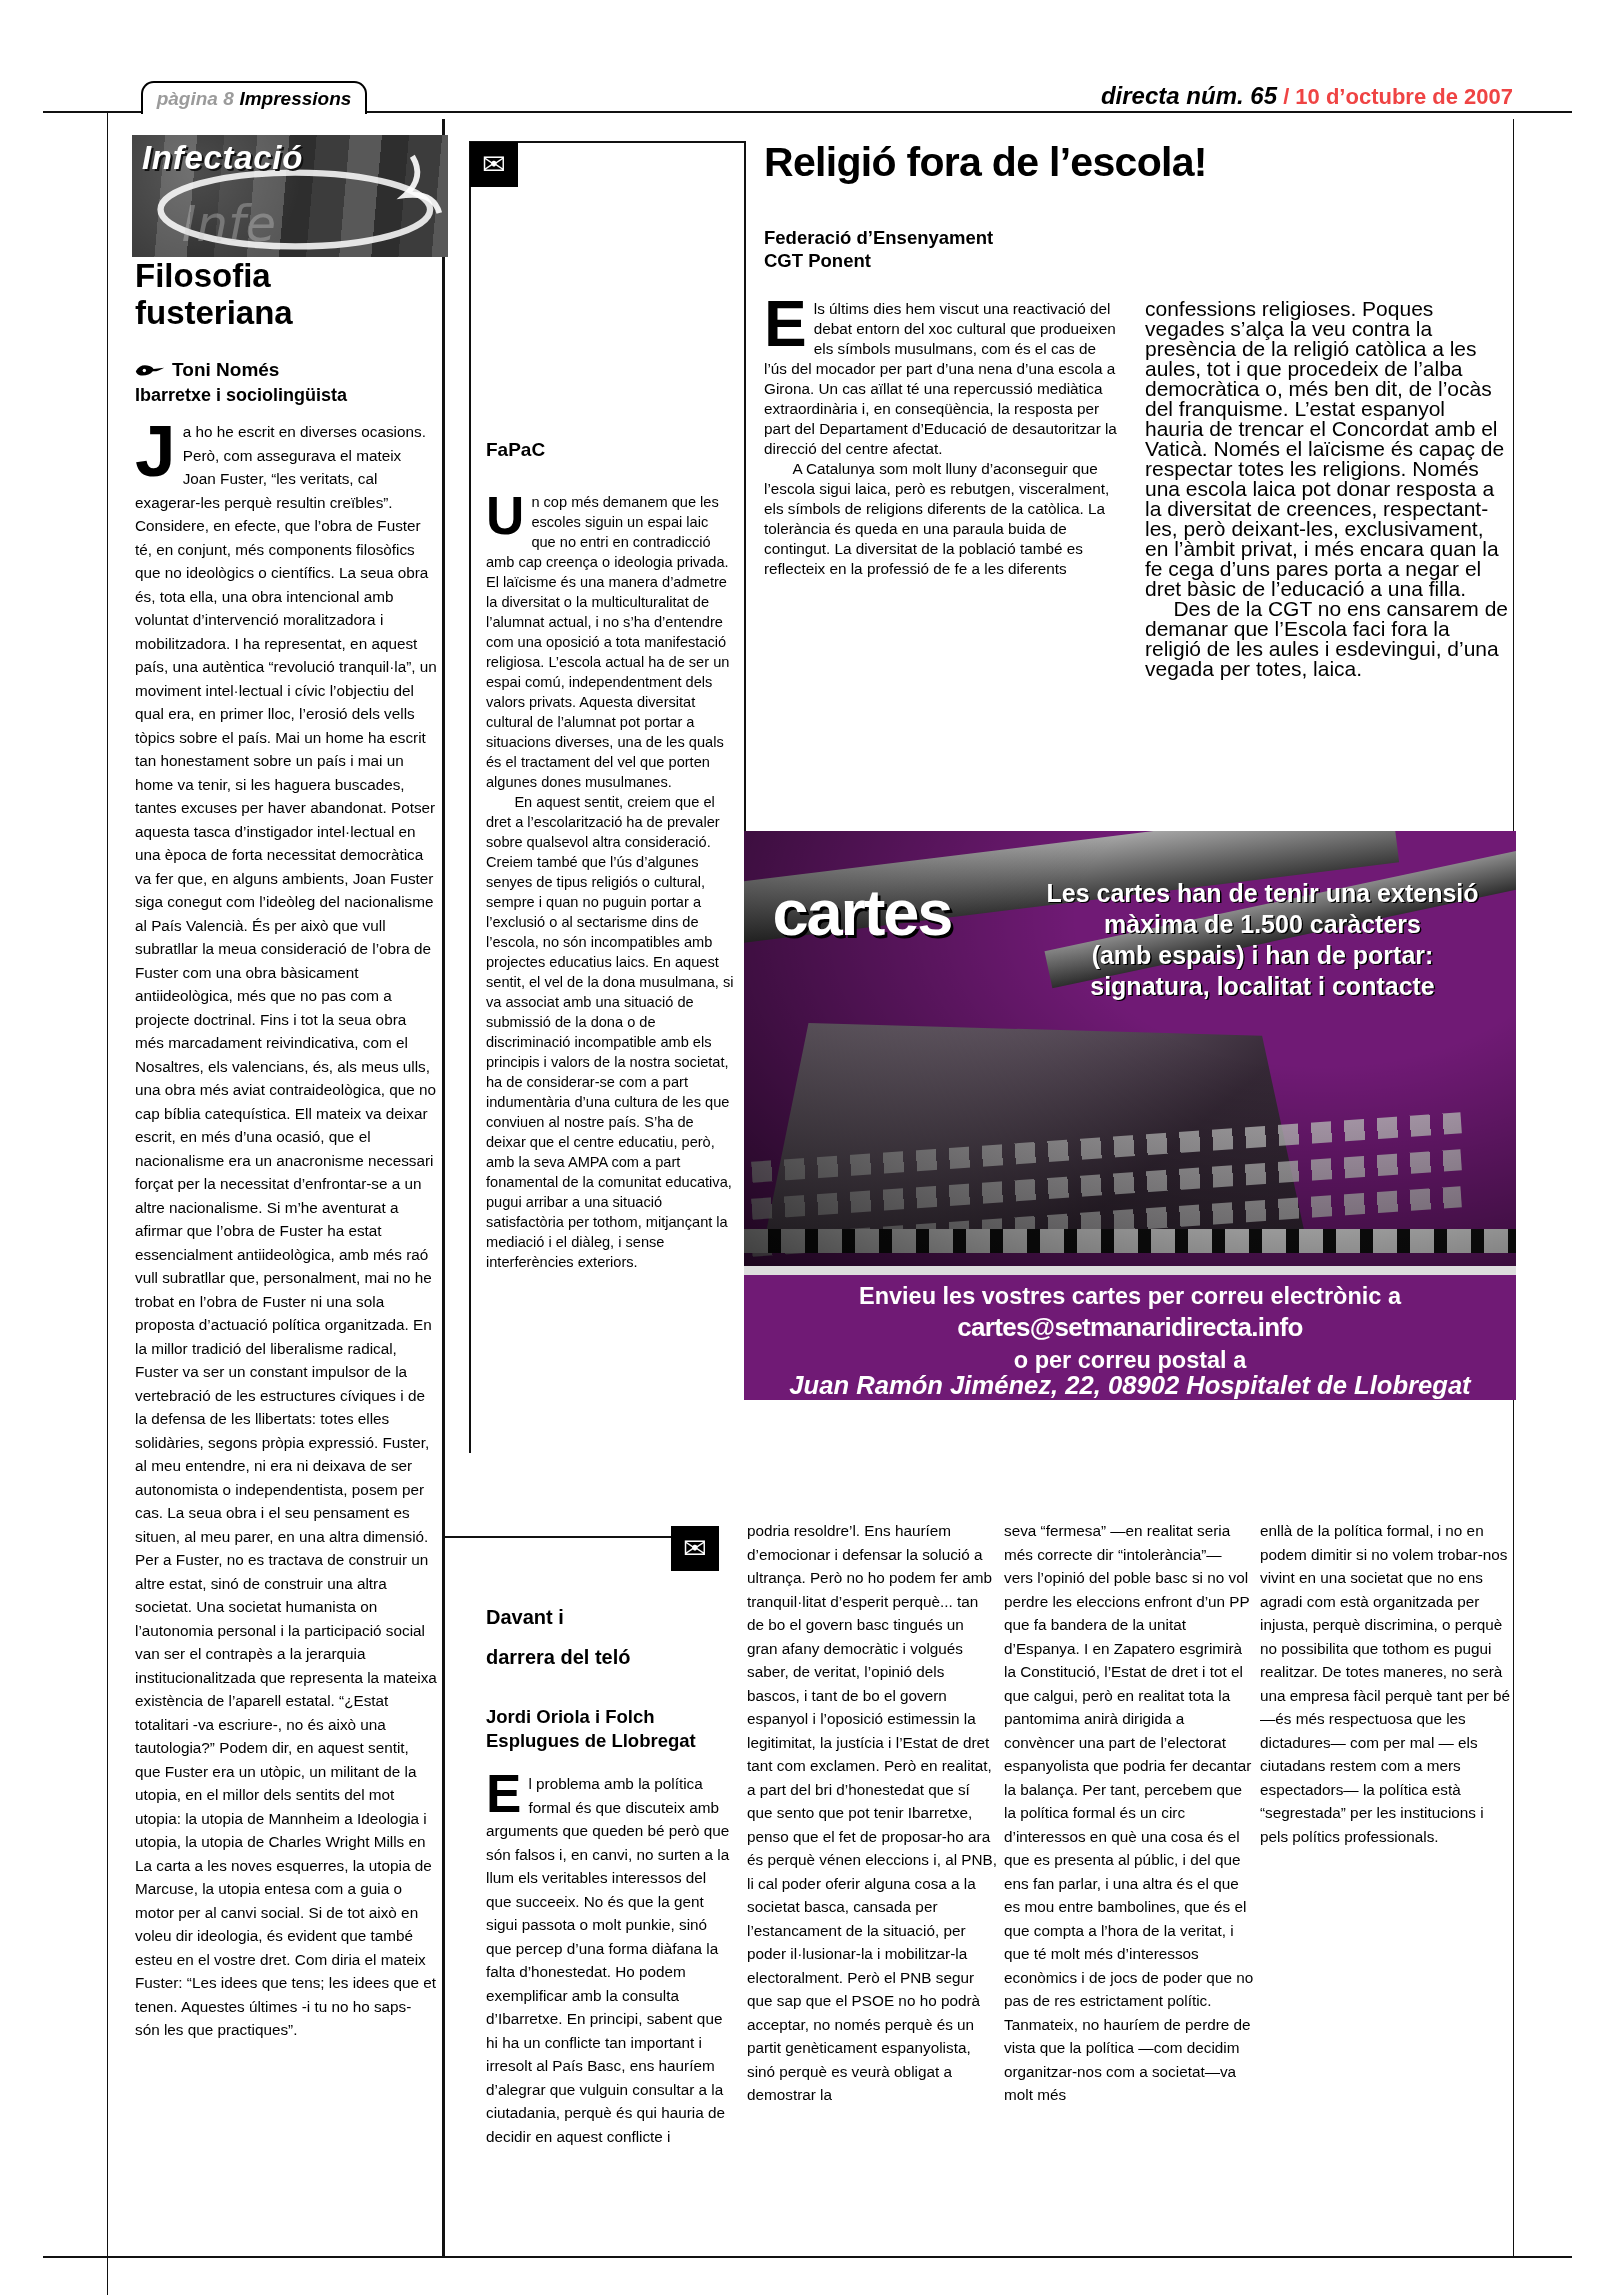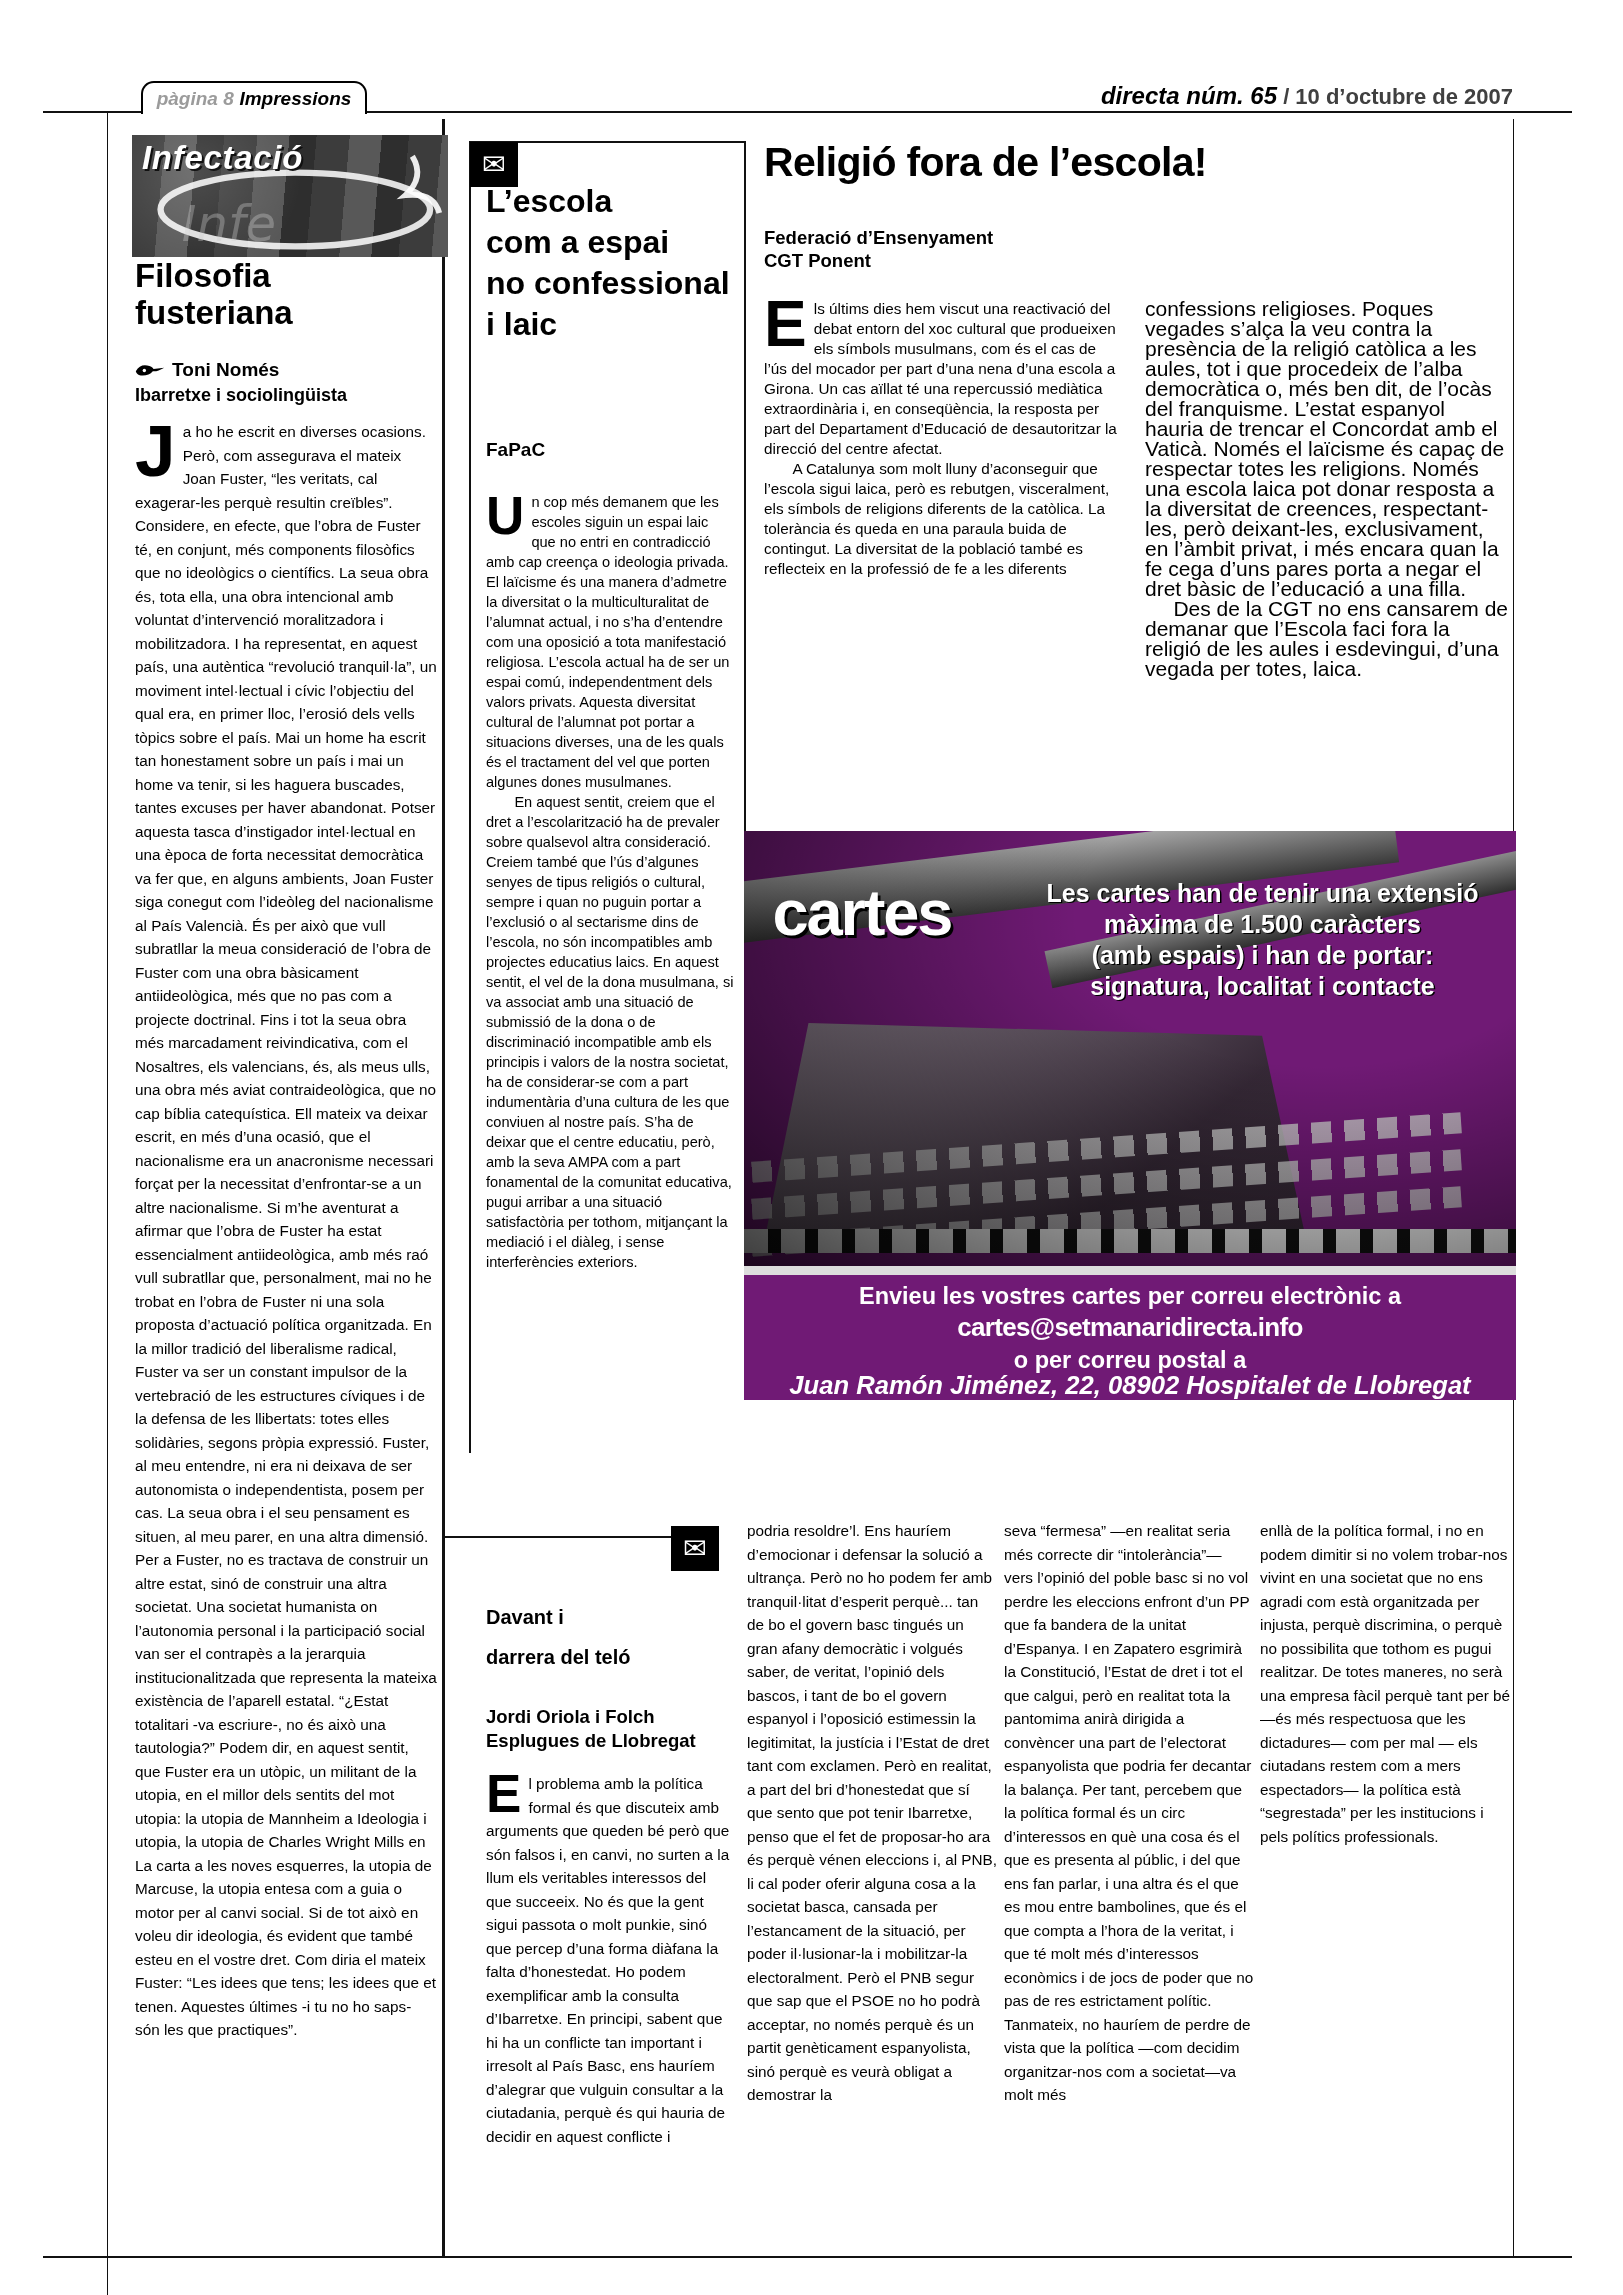--- a/index.html
+++ b/index.html
@@ -8,21 +8,21 @@
   .abs{position:absolute;}
   .preline{white-space:pre-line;}
   .rule{background:#111;}
   
   .tab{left:141px;top:81px;width:222px;height:31px;border:2.1px solid #000;border-bottom:none;
        border-radius:12.8px 12.8px 0 0;display:flex;align-items:center;justify-content:center;gap:5.7px;
        font-style:italic;font-weight:bold;font-size:19px;background:#fff;}
   .tab .muted{color:#9b9b9b;}
   .masthead{left:853px;top:82px;width:660px;text-align:right;font-weight:bold;font-size:22px;}
   .masthead .brand{font-style:italic;font-size:24px;}
-  .masthead .muted{color:#404040;}
+  .masthead .muted{color:#ef4444;}
   
   .infect{left:132px;top:135px;width:316px;height:122px;overflow:hidden;color:#fff;
      background:
        radial-gradient(circle at 20% 30%, rgba(255,255,255,.15), transparent 40%),
        repeating-linear-gradient(95deg,#3c3c3c 0 33px,#585858 33px 65px,#2e2e2e 65px 92px),
        #444;}
   .infect-word{position:absolute;left:10px;top:4.3px;font-weight:bold;font-style:italic;font-size:33px;
      letter-spacing:0.7px;text-shadow:2.1px 2.1px 0 #111;}
   
   .h-filosofia{left:135px;top:257px;width:306px;font-weight:bold;font-size:33px;line-height:37px;}
@@ -114,24 +114,20 @@
   <div class="abs body col-filosofia">
     <span class="dropcap dc-j">J</span><span>a ho he escrit en diverses ocasions. Però, com assegurava el mateix Joan Fuster, “les veritats, cal exagerar-les perquè resultin creïbles”. Considere, en efecte, que l’obra de Fuster té, en conjunt, més components filosòfics que no ideològics o científics. La seua obra és, tota ella, una obra intencional amb voluntat d’intervenció moralitzadora i mobilitzadora. I ha representat, en aquest país, una autèntica “revolució tranquil·la”, un moviment intel·lectual i cívic l’objectiu del qual era, en primer lloc, l’erosió dels vells tòpics sobre el país. Mai un home ha escrit tan honestament sobre un país i mai un home va tenir, si les haguera buscades, tantes excuses per haver abandonat. Potser aquesta tasca d’instigador intel·lectual en una època de forta necessitat democràtica va fer que, en alguns ambients, Joan Fuster siga conegut com l’ideòleg del nacionalisme al País Valencià. És per això que vull subratllar la meua consideració de l’obra de Fuster com una obra bàsicament antiideològica, més que no pas com a projecte doctrinal. Fins i tot la seua obra més marcadament reivindicativa, com el Nosaltres, els valencians, és, als meus ulls, una obra més aviat contraideològica, que no cap bíblia catequística. Ell mateix va deixar escrit, en més d’una ocasió, que el nacionalisme era un anacronisme necessari forçat per la necessitat d’enfrontar-se a un altre nacionalisme. Si m’he aventurat a afirmar que l’obra de Fuster ha estat essencialment antiideològica, amb més raó vull subratllar que, personalment, mai no he trobat en l’obra de Fuster ni una sola proposta d’actuació política organitzada. En la millor tradició del liberalisme radical, Fuster va ser un constant impulsor de la vertebració de les estructures cíviques i de la defensa de les llibertats: totes elles solidàries, segons pròpia expressió. Fuster, al meu entendre, ni era ni deixava de ser autonomista o independentista, posem per cas. La seua obra i el seu pensament es situen, al meu parer, en una altra dimensió. Per a Fuster, no es tractava de construir un altre estat, sinó de construir una altra societat. Una societat humanista on l’autonomia personal i la participació social van ser el contrapès a la jerarquia institucionalitzada que representa la mateixa existència de l’aparell estatal. “¿Estat totalitari -va escriure-, no és això una tautologia?” Podem dir, en aquest sentit, que Fuster era un utòpic, un militant de la utopia, en el millor dels sentits del mot utopia: la utopia de Mannheim a Ideologia i utopia, la utopia de Charles Wright Mills en La carta a les noves esquerres, la utopia de Marcuse, la utopia entesa com a guia o motor per al canvi social. Si de tot això en voleu dir ideologia, és evident que també esteu en el vostre dret. Com diria el mateix Fuster: “Les idees que tens; les idees que et tenen. Aquestes últimes -i tu no ho saps- són les que practiques”.</span>
   </div>
 
   <div class="abs rule" style="left:469px;top:141px;width:276px;height:2.1px;"></div>
   <div class="abs rule" style="left:469px;top:141px;width:2.1px;height:1312px;"></div>
   <div class="abs rule" style="left:744px;top:141px;width:2.1px;height:700px;"></div>
   <div class="abs env" style="left:470px;top:142px;">
     <span>✉</span>
   </div>
-  <div class="abs h-escola preline">L’escola
-com a espai
-no confessional
-i laic</div>
   <div class="abs escola-author">FaPaC</div>
   <div class="abs body col-escola">
     <p style="margin:0;"><span class="dropcap dc-u">U</span><span>n cop més demanem que les escoles siguin un espai laic que no entri en contradicció amb cap creença o ideologia privada. El laïcisme és una manera d’admetre la diversitat o la multiculturalitat de l’alumnat actual, i no s’ha d’entendre com una oposició a tota manifestació religiosa. L’escola actual ha de ser un espai comú, independentment dels valors privats. Aquesta diversitat cultural de l’alumnat pot portar a situacions diverses, una de les quals és el tractament del vel que porten algunes dones musulmanes.</span></p>
     <p class="indent" style="margin:0;">En aquest sentit, creiem que el dret a l’escolarització ha de prevaler sobre qualsevol altra consideració. Creiem també que l’ús d’algunes senyes de tipus religiós o cultural, sempre i quan  no puguin portar a l’exclusió o al sectarisme dins de l’escola, no són incompatibles amb projectes educatius laics. En aquest sentit, el vel de la dona musulmana, si va associat amb una situació de submissió de la dona o de discriminació incompatible amb els principis i valors de la nostra societat, ha de considerar-se com a part indumentària d’una cultura de les que conviuen al nostre país. S’ha de deixar que el centre educatiu, però, amb la seva AMPA com a part fonamental de la comunitat educativa, pugui arribar a una situació satisfactòria per tothom, mitjançant la mediació i el diàleg, i sense interferències exteriors.</p>
   </div>
 
   <div class="abs h-religio">Religió fora de l’escola!</div>
   <div class="abs religio-byline preline">Federació d’Ensenyament
 CGT Ponent</div>
   <div class="abs body col-religio1">

